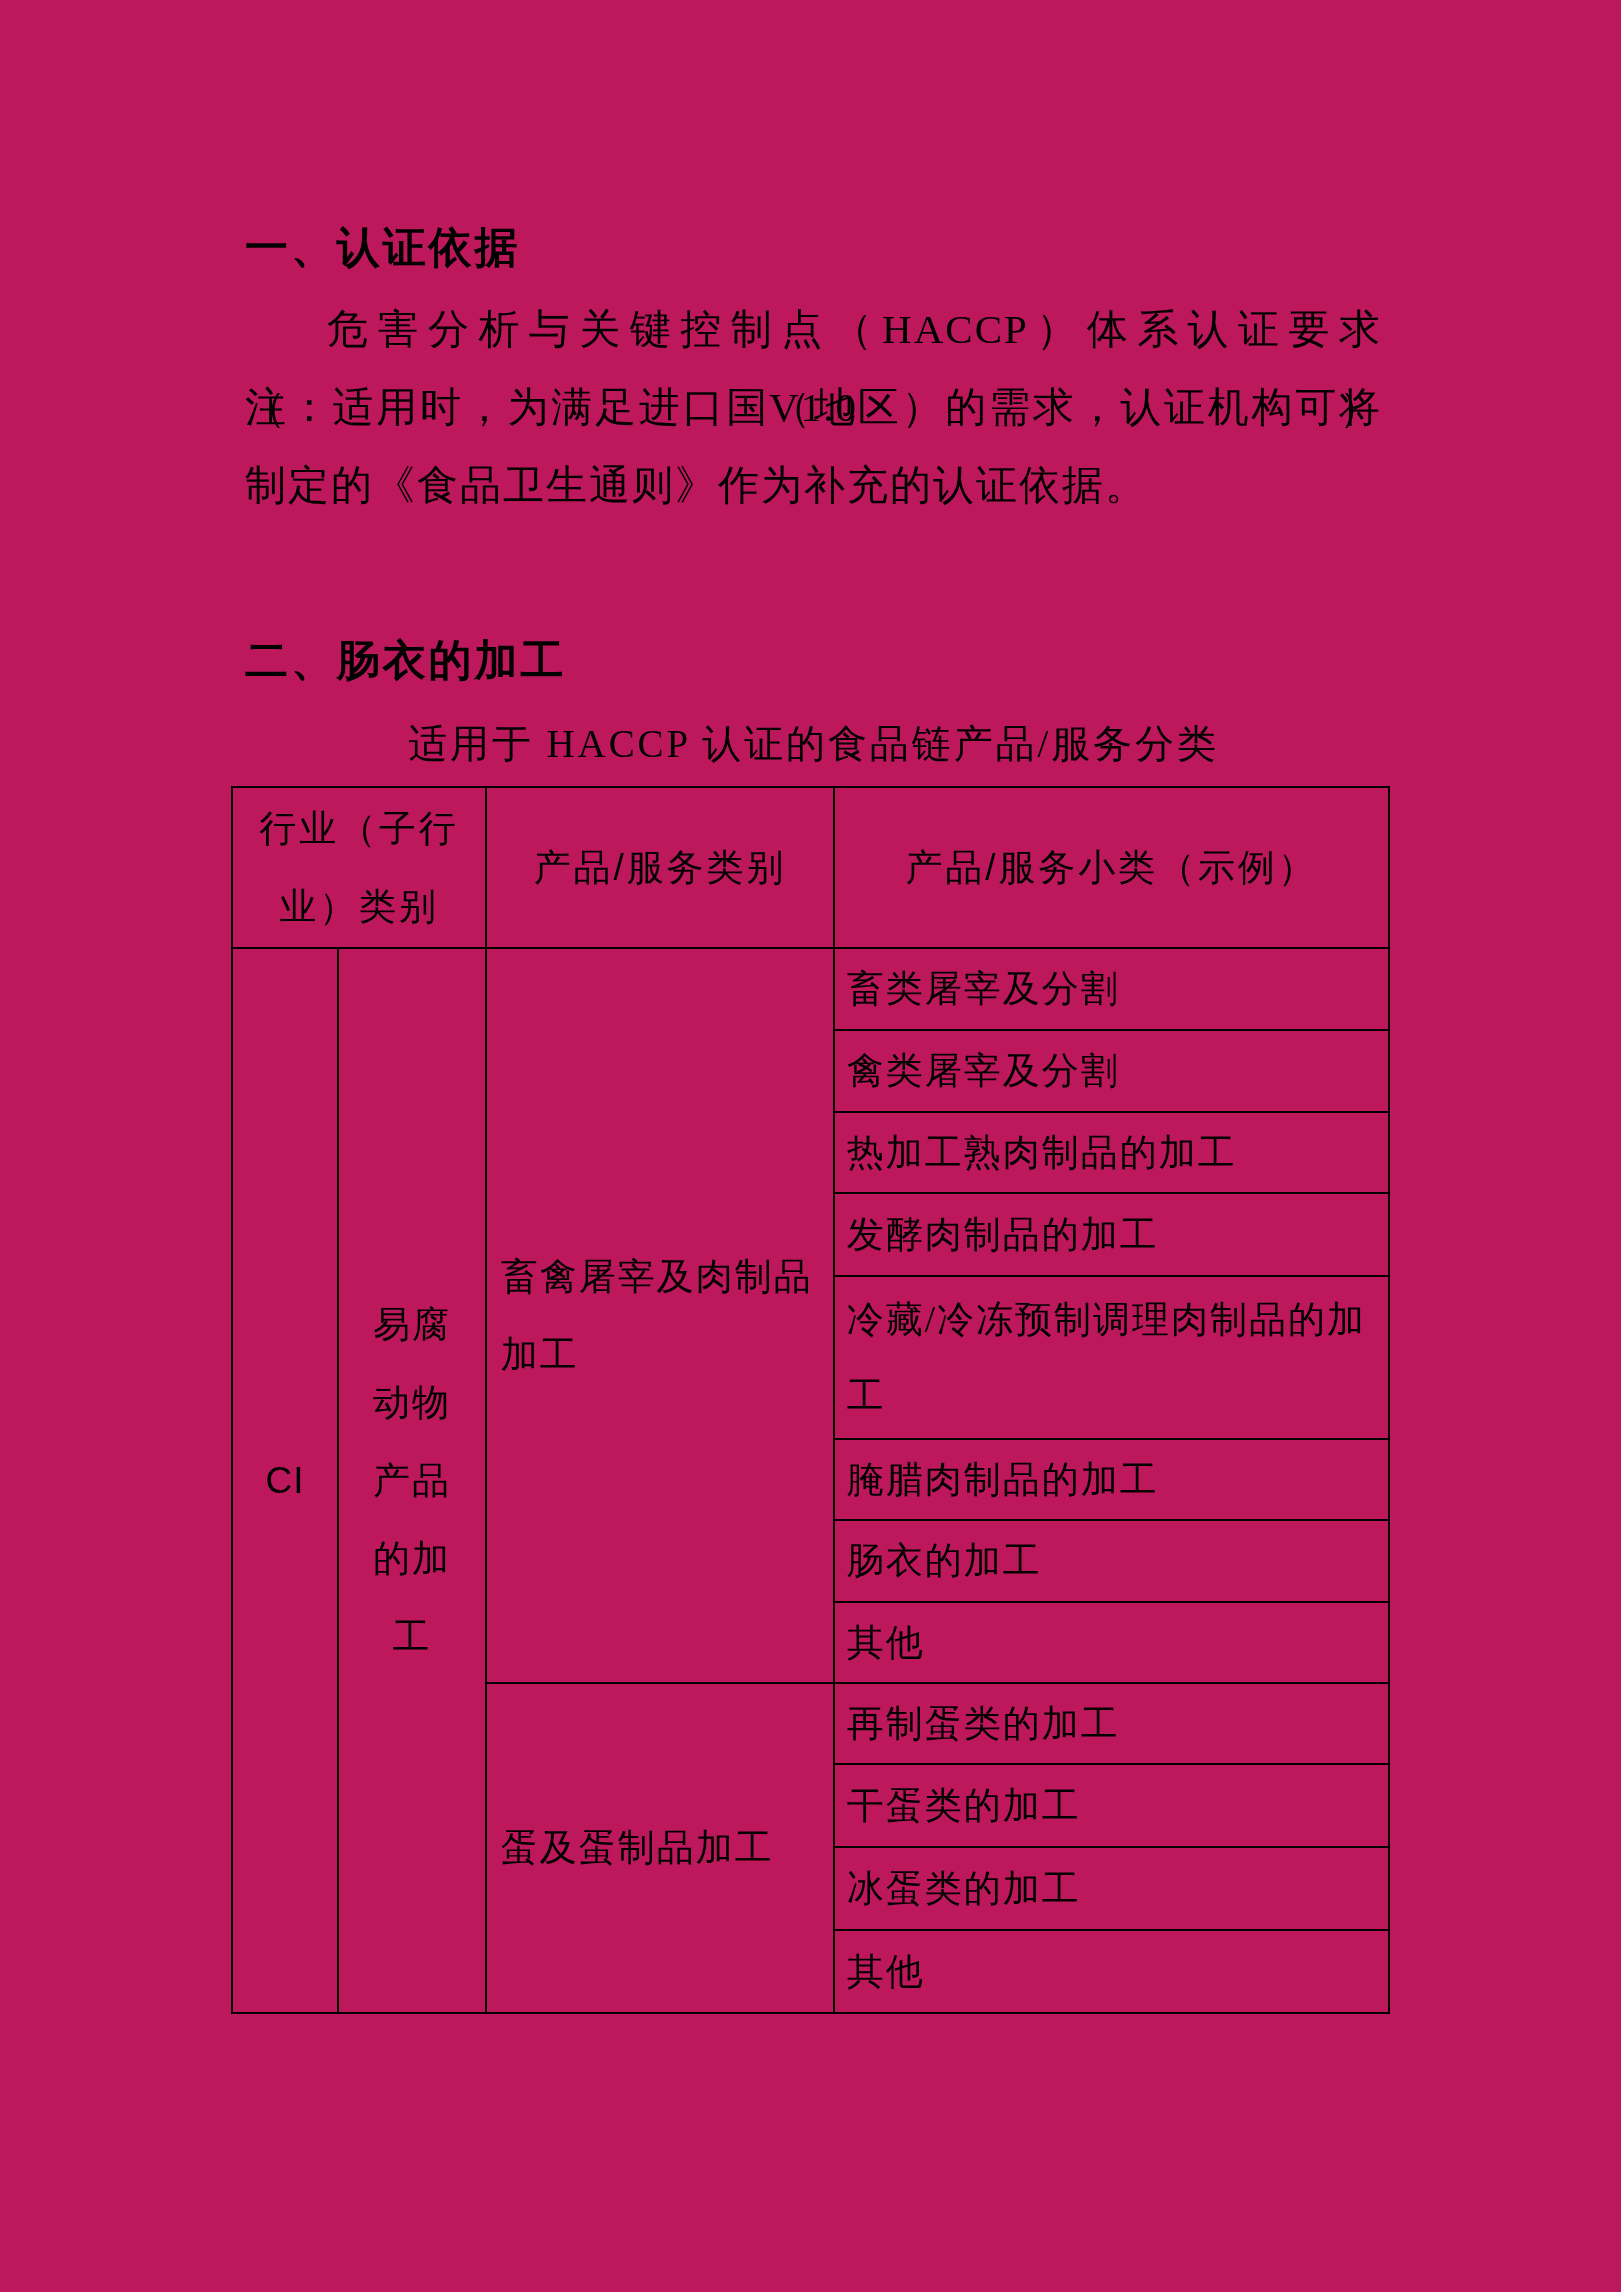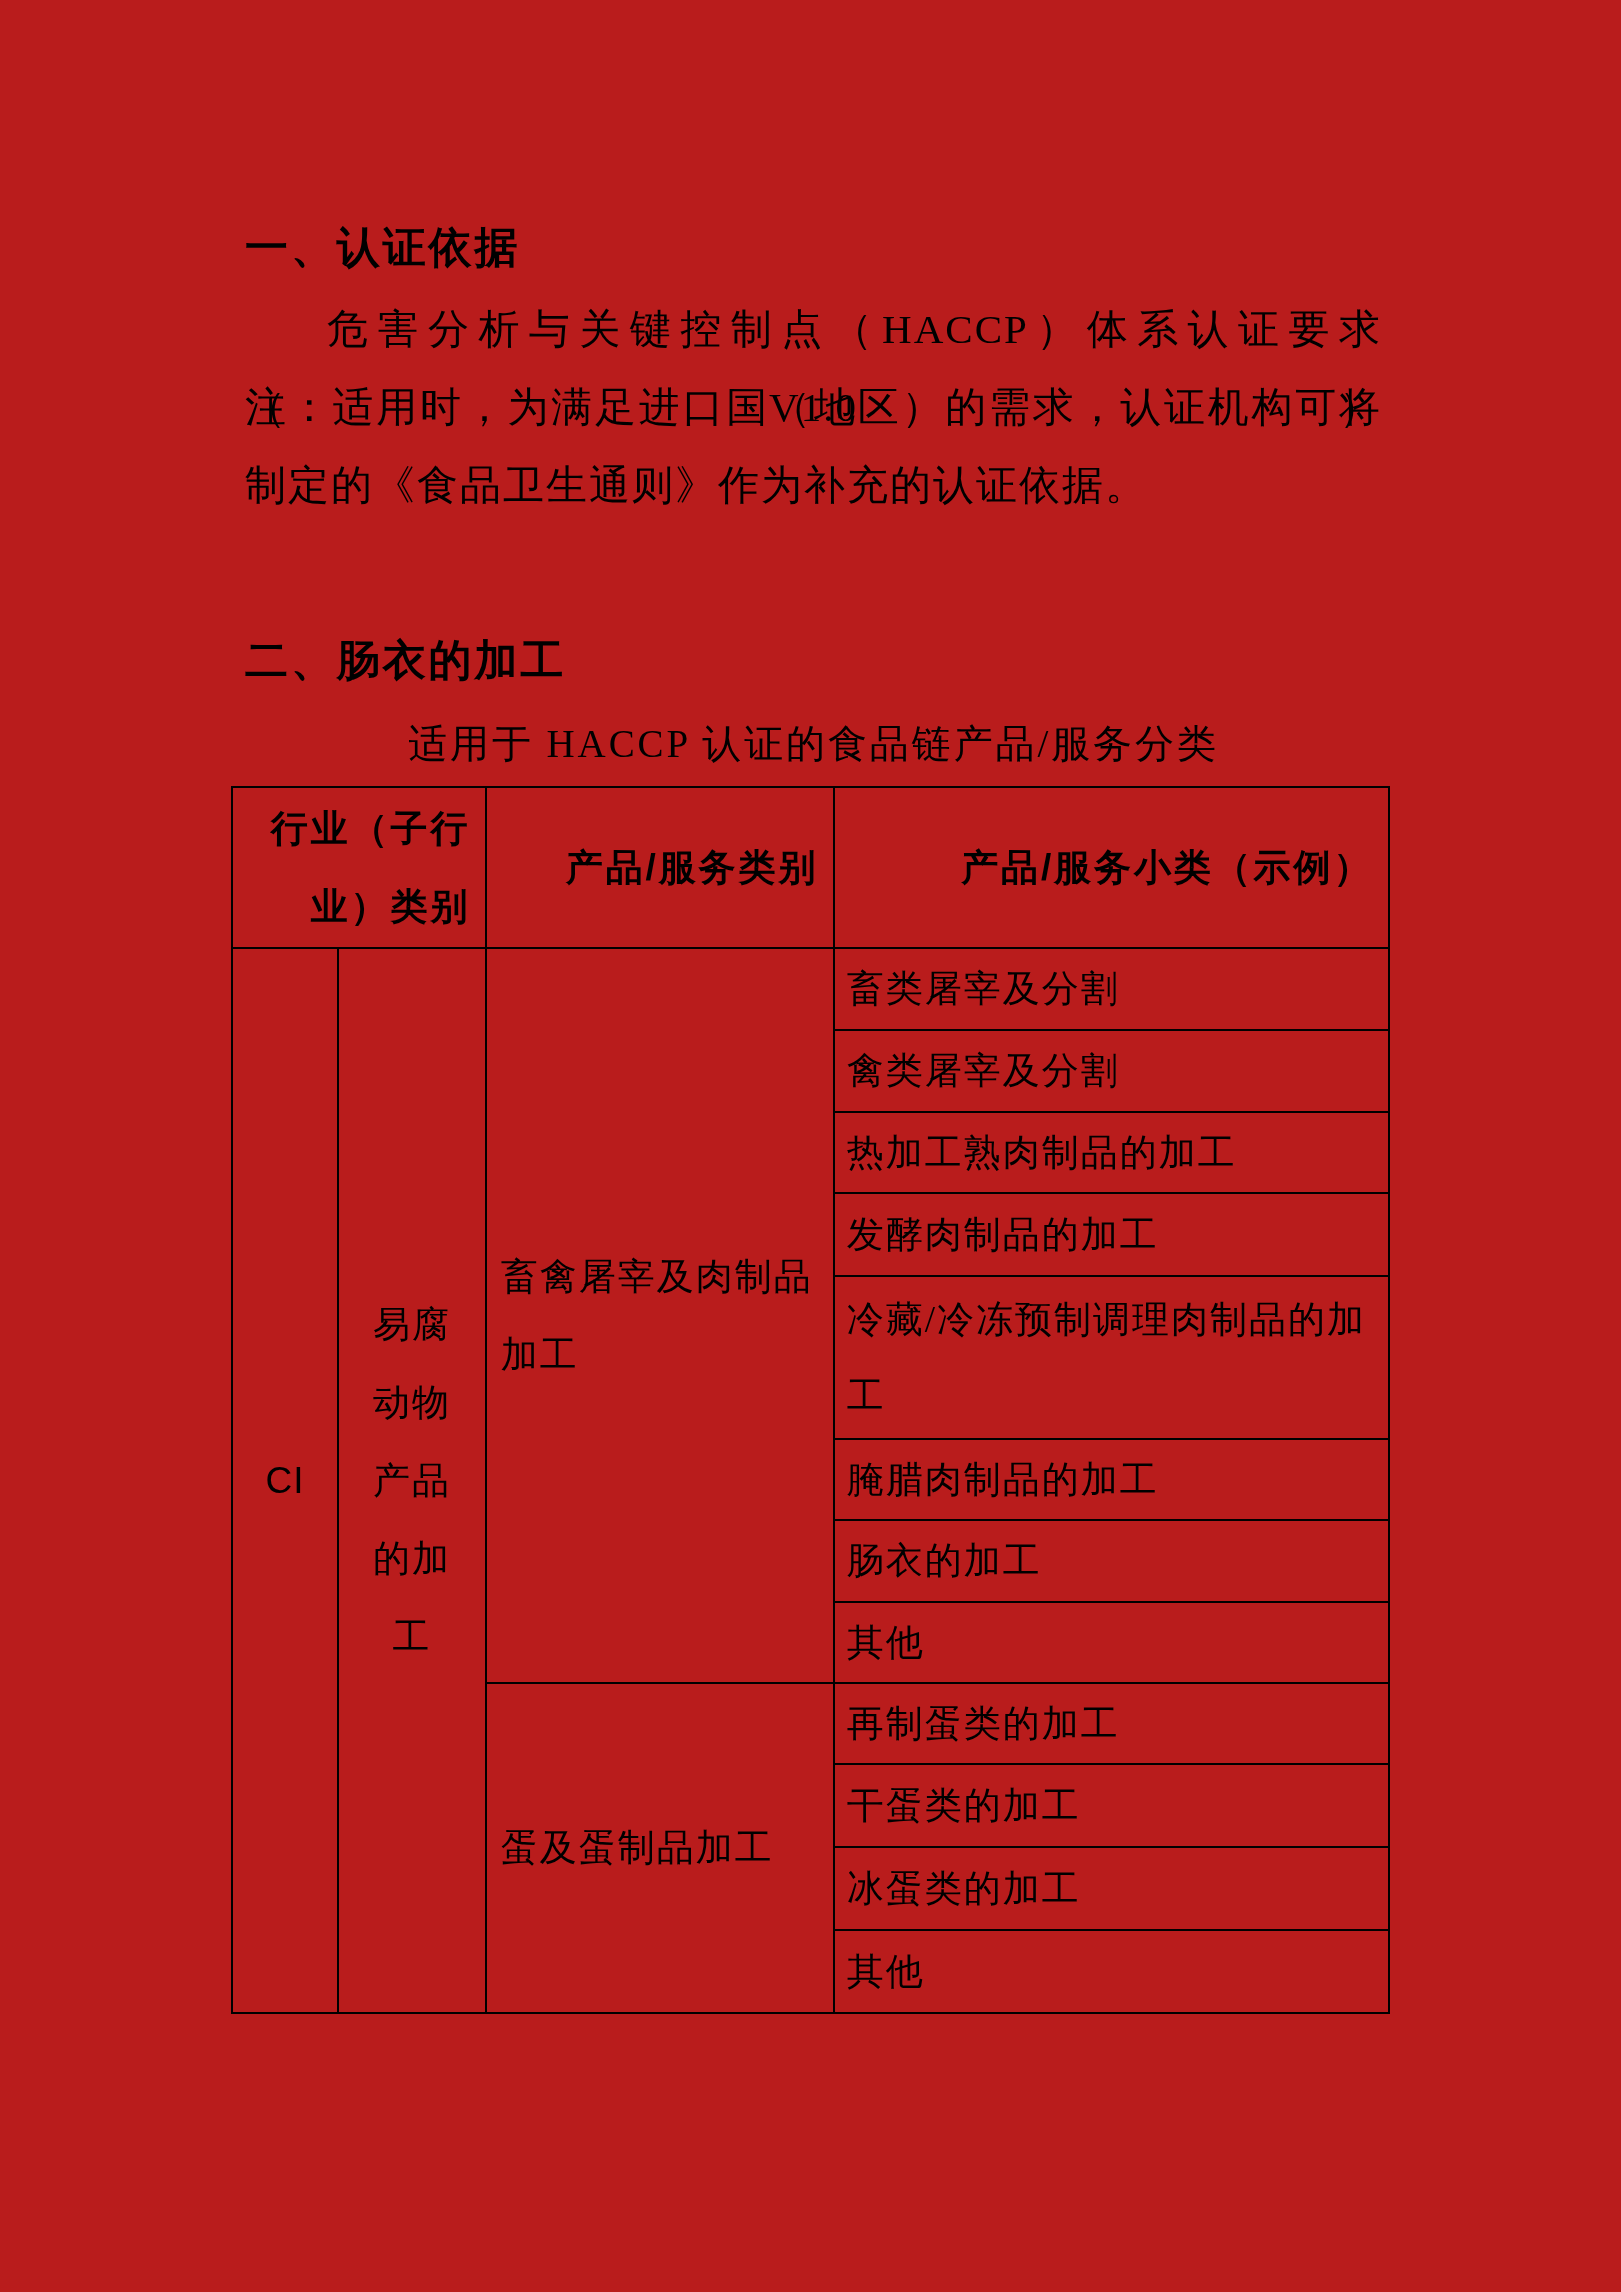--- a/index.html
+++ b/index.html
@@ -1,21 +1,21 @@
 <!DOCTYPE html>
 <html><head>
 <meta charset="utf-8">
 <style>
   * { margin: 0; padding: 0; box-sizing: border-box; }
   html, body { background: #ffffff; }
   .page {
     position: relative;
     width: 1621px;
     height: 2293px;
-    background: #b91c1c;
+    background: #be185d;
     color: #000000;
     font-family: "Liberation Serif", "DejaVu Serif", serif;
     overflow: hidden;
   }
   .heading {
     position: absolute;
     left: 245px;
     font-size: 43px;
     font-weight: 700;
     letter-spacing: 2.9px;
@@ -62,22 +62,22 @@
     width: 1157px;
     border: 2.9px solid #000;
   }
   table.cls th, table.cls td {
     border: 2px solid #000;
     vertical-align: middle;
     font-size: 37px;
   }
   table.cls th {
     font-family: "Liberation Sans", "DejaVu Sans", sans-serif;
-    font-weight: 700;
-    text-align: right;
+    font-weight: 400;
+    text-align: center;
     letter-spacing: 2.9px;
     line-height: 78px;
     padding: 0 14.7px;
   }
   td.code {
     text-align: center;
     font-family: "Liberation Sans", "DejaVu Sans", sans-serif;
     letter-spacing: 1px;
   }
   td.industry {

